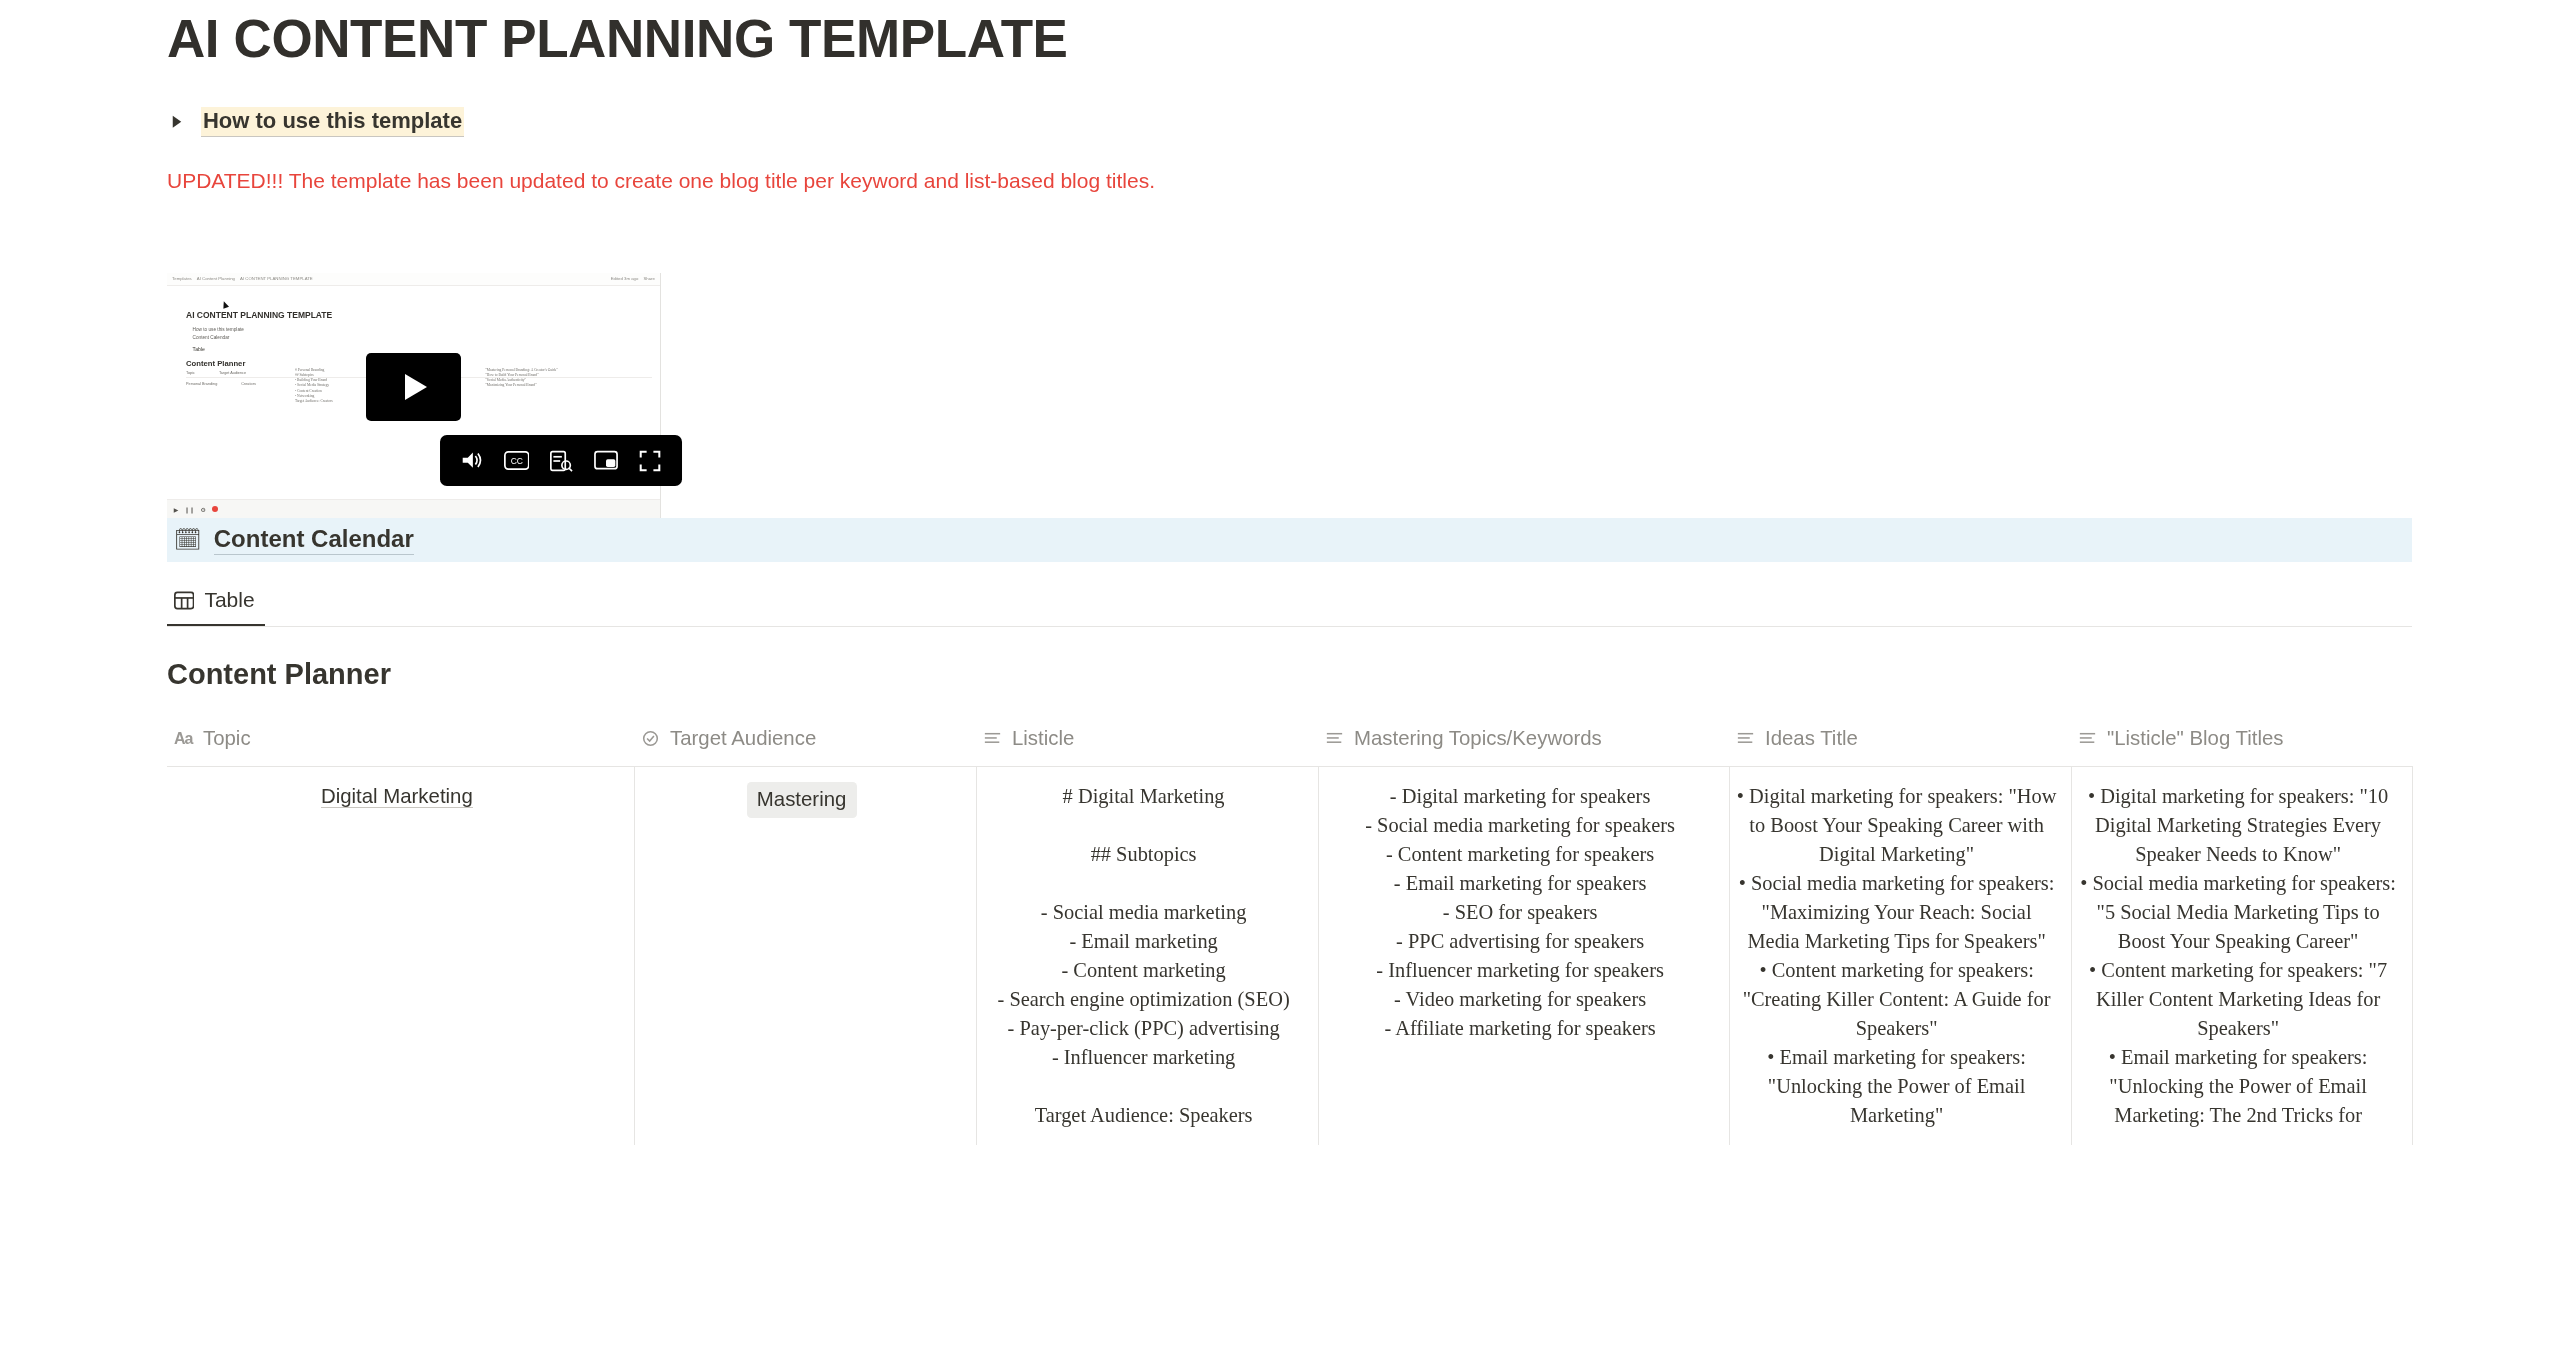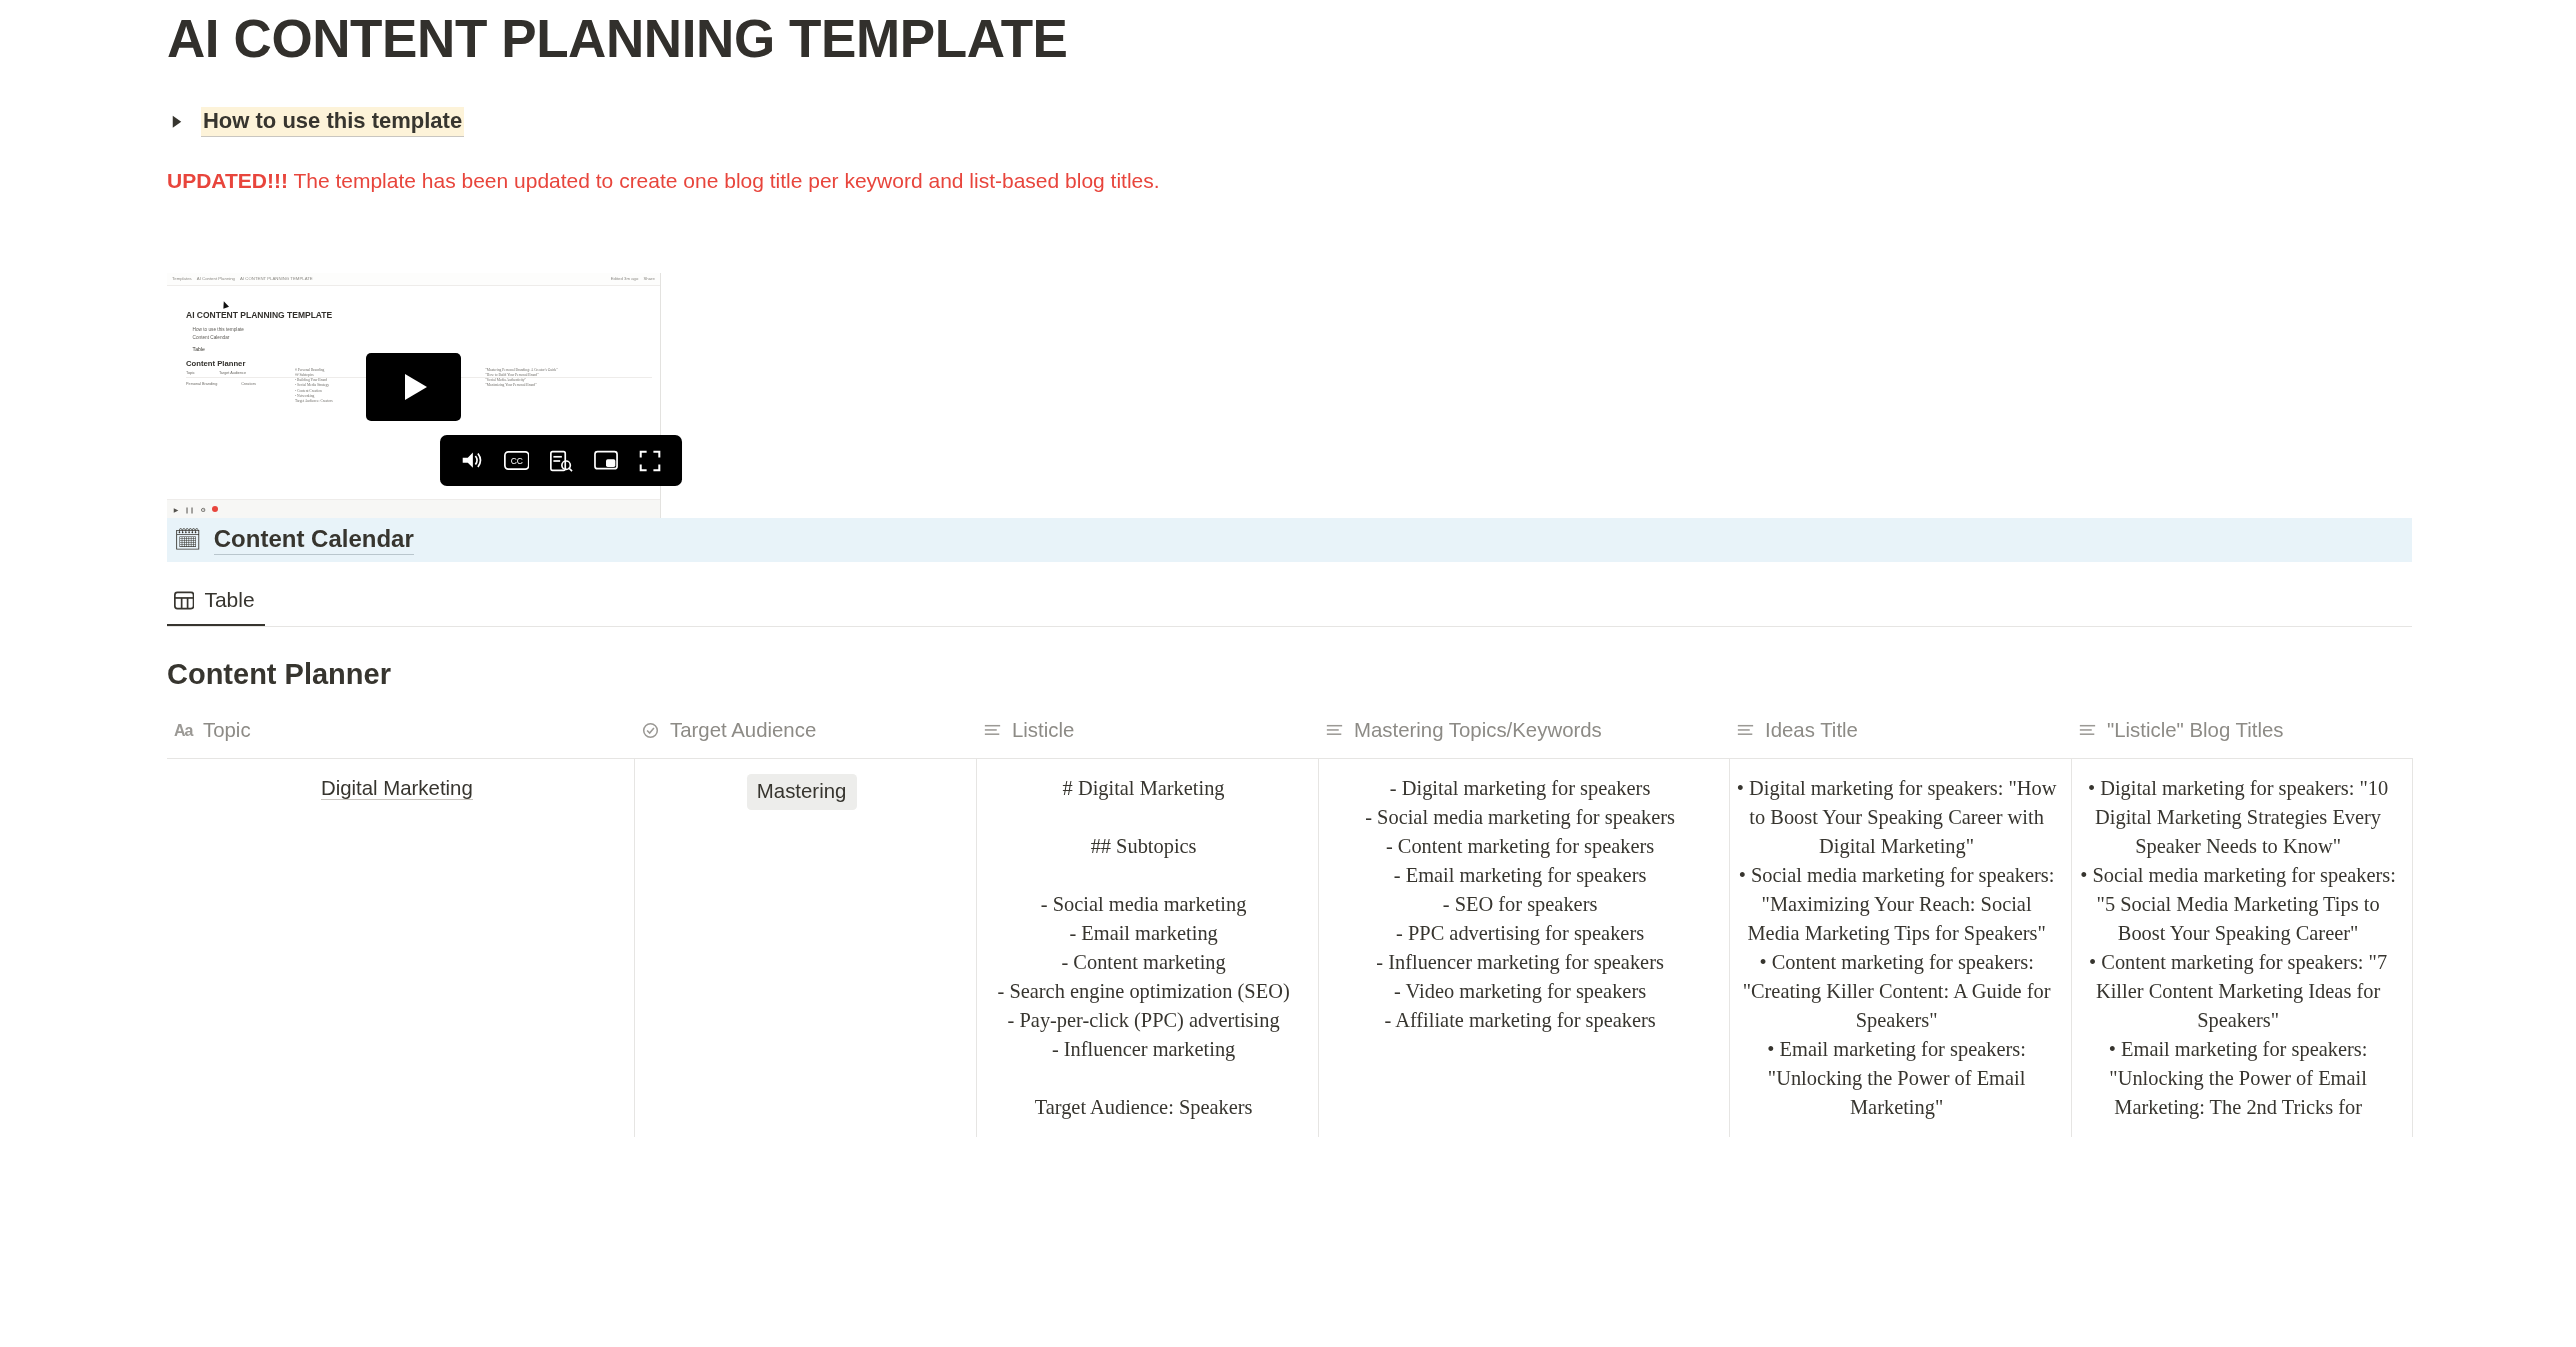--- a/index.html
+++ b/index.html
@@ -61,21 +61,21 @@
   }
   
   .updated-line {
     position: absolute;
     top: 166px;
     left: 167px;
     font-size: 21px;
     color: #e8453c;
     line-height: 1.4;
   }
-  .updated-line .bold { font-weight: bold; }
+  .updated-line .bold { font-weight: normal; }
   
   .video-wrap {
     position: absolute;
     top: 273px;
     left: 167px;
     width: 494px;
     height: 245px;
     border-right: 0.9px solid #e3e2df;
     background: #ffffff;
   }
@@ -283,21 +283,21 @@
   .db-table col.c5 { width: 341px; }
   .db-table thead th {
     text-align: left;
     font-weight: normal;
     font-size: 20.4px;
     color: #8d8b86;
     padding: 3.4px 13.6px 15.3px 6.8px;
     border-bottom: 0.9px solid #e6e5e3;
     vertical-align: bottom;
   }
-  .th-inner { display: flex; align-items: center; gap: 10.2px; }
+  .th-inner { display: flex; align-items: center; gap: 10.2px; margin-top: 8px; }
   .th-icon { width: 19px; height: 19px; display: inline-flex; align-items: center; justify-content: center; color: #9b9995; }
   .th-icon.aa { font-size: 16px; font-weight: bold; letter-spacing: -0.9px; }
   .db-table tbody td {
     vertical-align: top;
     border-right: 0.9px solid #e6e5e3;
     padding: 15.3px 13.6px 15.3px 6.8px;
     font-size: 20.4px;
     line-height: 1.42;
     color: #37352f;
     text-align: center;

